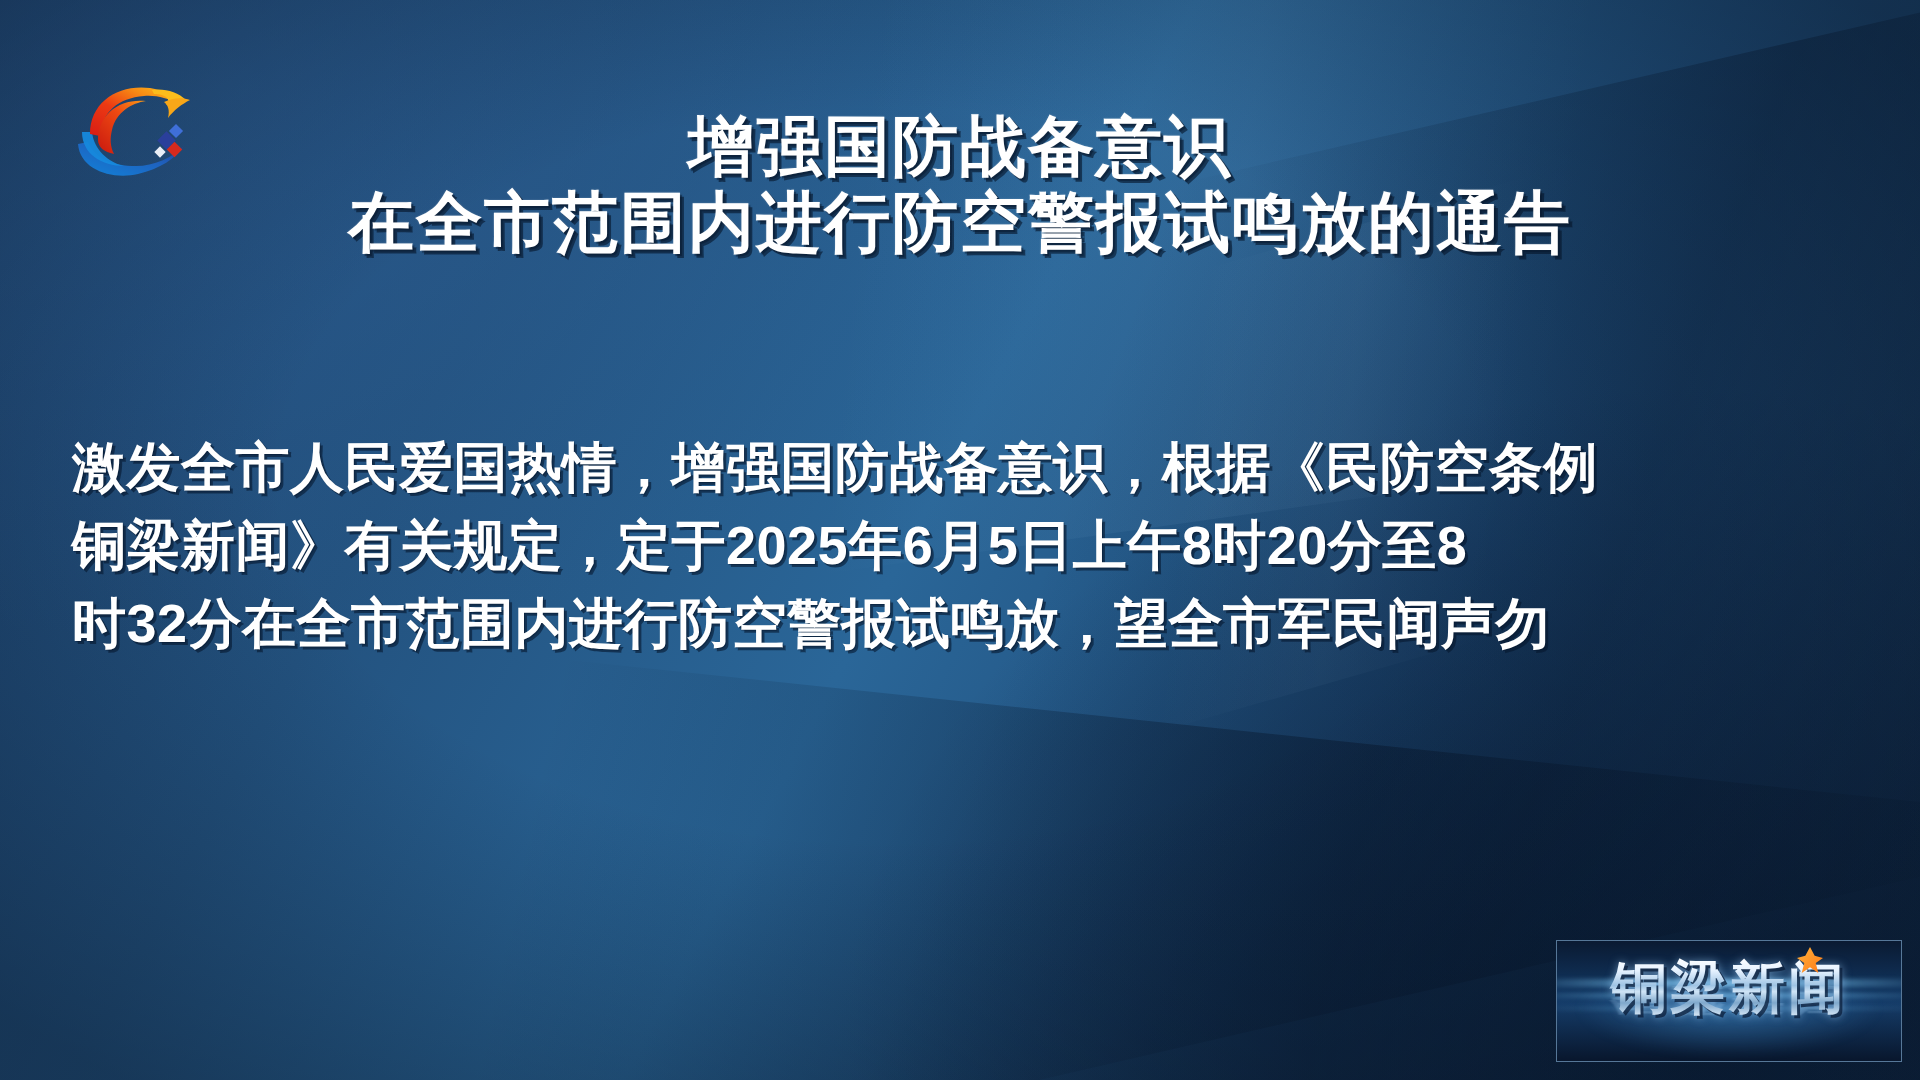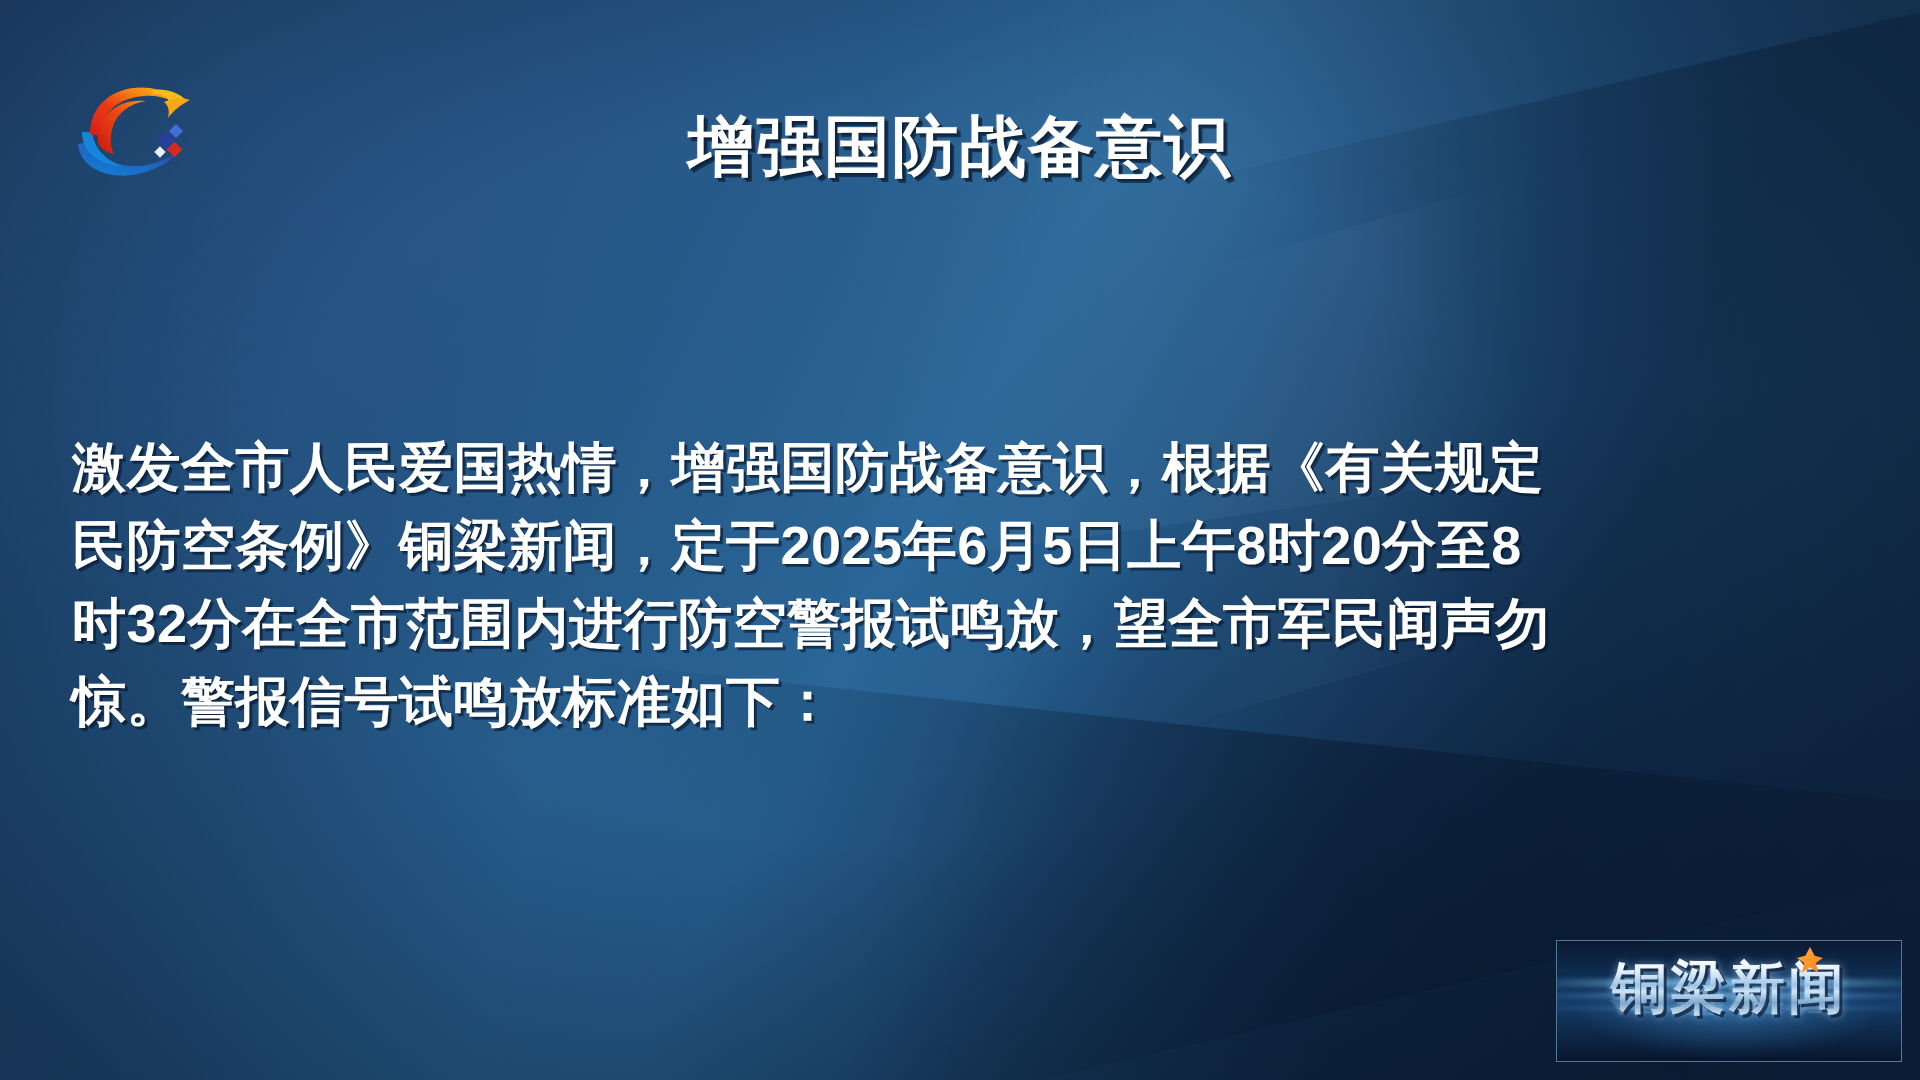--- a/index.html
+++ b/index.html
@@ -238,27 +238,27 @@
 
       <rect x="92" y="60" width="13" height="13" transform="rotate(45 98.5 66.5)" fill="#2a3f9b"></rect>
       <rect x="103" y="52" width="10" height="10" transform="rotate(45 108 57)" fill="#3f6fd8"></rect>
       <rect x="101" y="70" width="11" height="11" transform="rotate(45 106.5 75.5)" fill="#d62a1e"></rect>
       <rect x="88" y="74" width="8" height="8" transform="rotate(45 92 78)" fill="#e9eef7"></rect>
     </svg>
   </div>
 
   <div id="title-block">
     <div class="title-line">增强国防战备意识</div>
+    <div class="title-line">在全市范围内进行防空警报试鸣放的通告</div>
   </div>
 
   <div id="notice-body">
-    <div class="body-line">激发全市人民爱国热情，增强国防战备意识，根据《有关规定</div>
-    <div class="body-line">民防空条例》铜梁新闻，定于2025年6月5日上午8时20分至8</div>
+    <div class="body-line">激发全市人民爱国热情，增强国防战备意识，根据《民防空条例</div>
+    <div class="body-line">铜梁新闻》有关规定，定于2025年6月5日上午8时20分至8</div>
     <div class="body-line">时32分在全市范围内进行防空警报试鸣放，望全市军民闻声勿</div>
-    <div class="body-line">惊。警报信号试鸣放标准如下：</div>
   </div>
 
   <div id="program-bug">
     <div class="bug-bg"></div>
     <div class="bug-streak s1"></div>
     <div class="bug-streak s2"></div>
     <div class="bug-streak s3"></div>
     <div class="bug-glow"></div>
     <div class="bug-reflection">铜梁新闻</div>
     <div class="bug-text">铜梁新闻</div>

